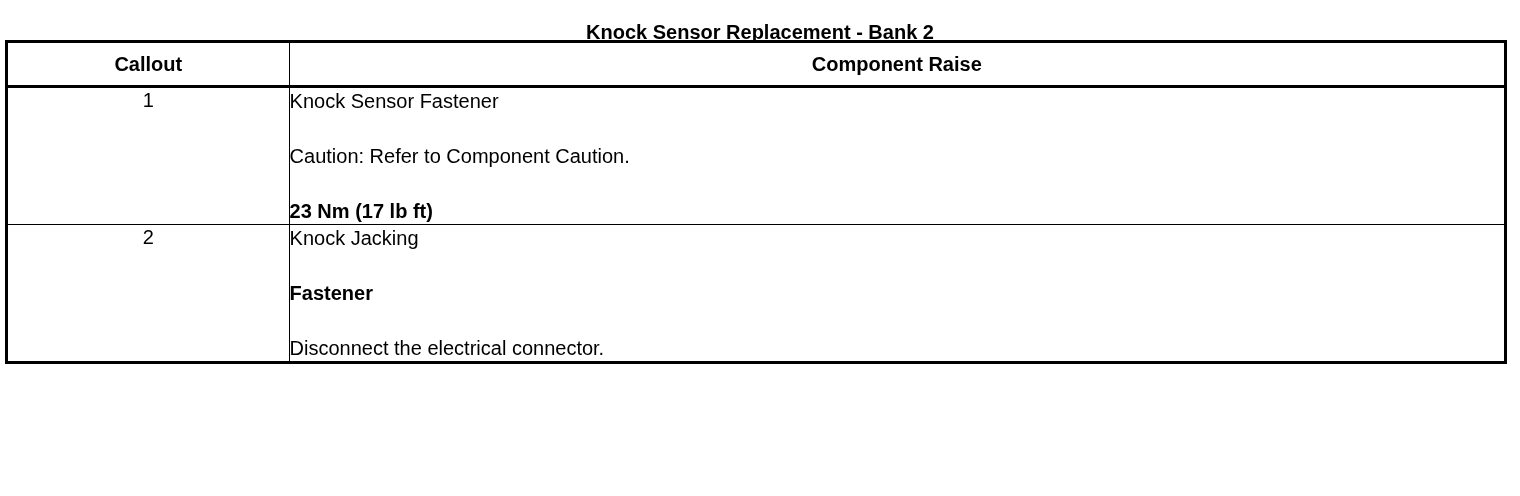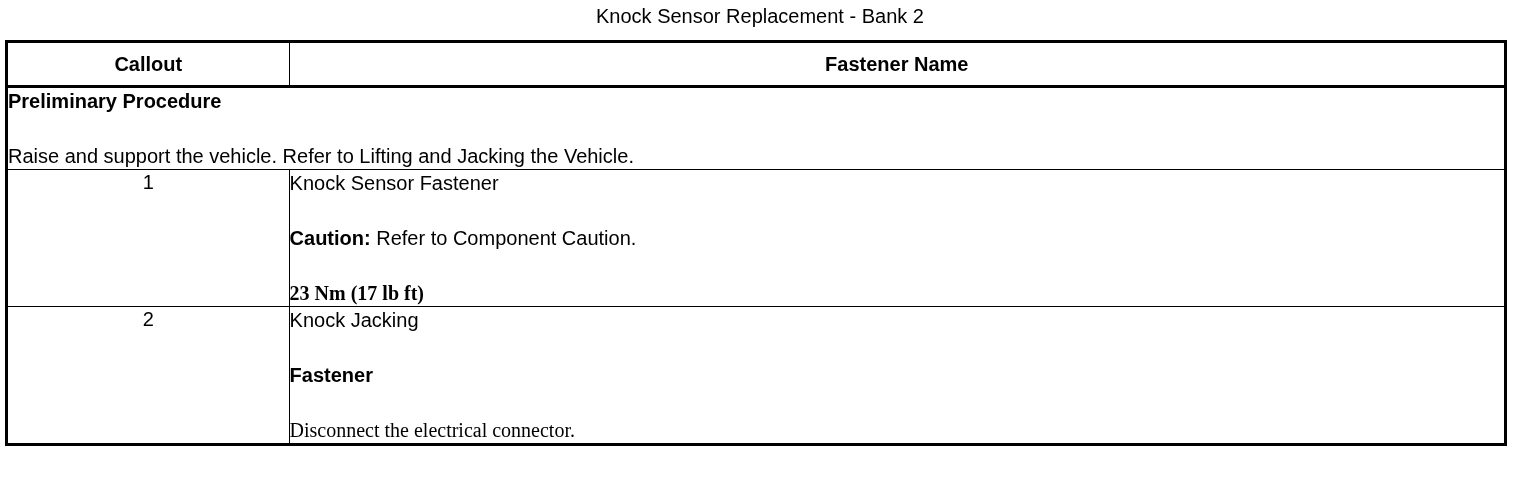--- a/index.html
+++ b/index.html
@@ -19,23 +19,23 @@
     position: relative;
     width: 1520px;
     height: 496px;
     box-sizing: border-box;
   }
 
   
   .doc-title {
     text-align: center;
     font-size: 20px;
-    font-weight: normal;
+    font-weight: bold;
     line-height: 28px;
-    padding-top: 2px;
+    padding-top: 18px;
     letter-spacing: 0px;
   }
 
   
   .comp-table {
     position: absolute;
     left: 5px;
     top: 40px;
     width: 1502px;
     border-collapse: collapse;
@@ -83,23 +83,23 @@
     margin-top: 10px;
   }
 
   
   .para {
     font-size: 20px;
     line-height: 26px;
     margin: 0 0 29px 0;
     white-space: nowrap;
   }
-  .para:last-child { margin-bottom: 0; font-family: Liberation Serif, serif; }
+  .para:last-child { margin-bottom: 0; }
   .para.bold { font-weight: bold; }
-  .lead-bold { font-weight: bold; }
+  .lead-bold { font-weight: normal; }
 
   .prelim-title {
     font-size: 20px;
     font-weight: bold;
     line-height: 26px;
     margin: 0 0 29px 0;
     white-space: nowrap;
   }
   .prelim-body {
     font-size: 20px;
@@ -116,30 +116,24 @@
   <div class="doc-title">Knock Sensor Replacement - Bank 2</div>
 
   <table class="comp-table">
     <colgroup>
       <col class="col-callout">
       <col class="col-name">
     </colgroup>
     <thead>
       <tr>
         <th class="hdr-cell">Callout</th>
-        <th class="hdr-cell">Fastener Name</th>
+        <th class="hdr-cell">Component Raise</th>
       </tr>
     </thead>
     <tbody>
-      <tr>
-        <td class="prelim-cell" colspan="2">
-          <p class="prelim-title">Preliminary Procedure</p>
-          <p class="prelim-body">Raise and support the vehicle. Refer to Lifting and Jacking the Vehicle.</p>
-        </td>
-      </tr>
 
       <tr>
         <td class="callout-cell">1</td>
         <td class="name-cell">
           <p class="para">Knock Sensor Fastener</p>
           <p class="para"><span class="lead-bold">Caution:</span><span> Refer to Component Caution.</span></p>
           <p class="para bold">23 Nm (17 lb ft)</p>
         </td>
       </tr>
 

